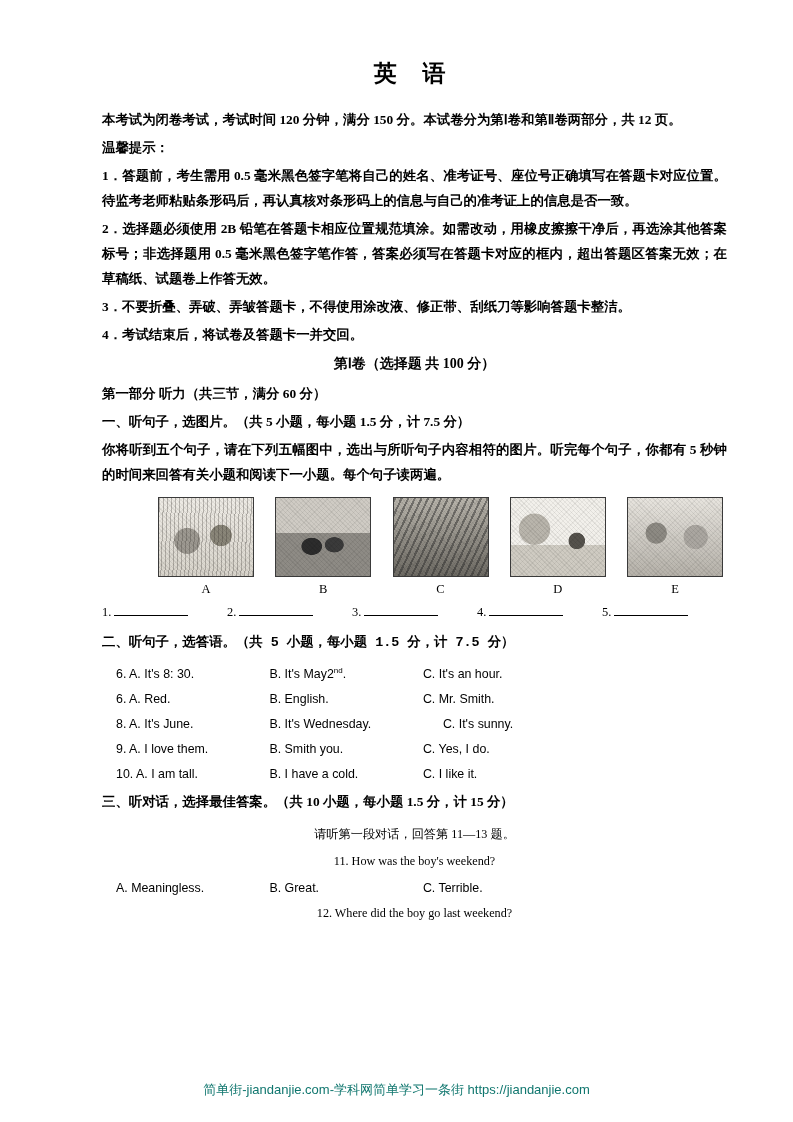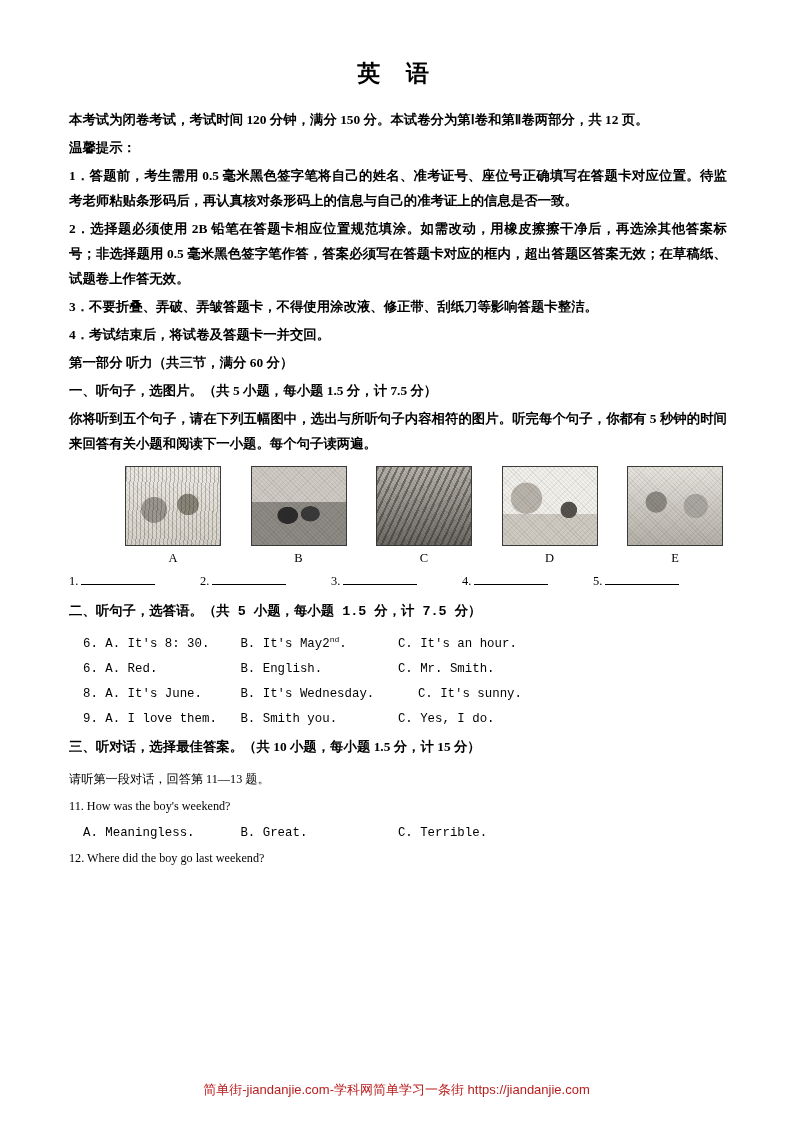--- a/index.html
+++ b/index.html
@@ -14,32 +14,33 @@
     color: #000;
     position: relative;
     overflow: hidden;
   }
   .page {
     position: absolute;
     left: 0; top: 0;
     width: 793px;
     height: 1122px;
     box-sizing: border-box;
-    padding: 44px 66px 0 69px;
+    padding: 44px 66px 0 102px;
   }
   .doc-title {
     text-align: center;
     font-size: 23px;
     font-weight: bold;
     letter-spacing: 10px;
     margin: 14px 0 18px 0;
     font-family: "Liberation Serif", serif;
   }
   p {
     margin: 0 0 3px 0;
+    text-align: center;
   }
   .para {
     font-size: 13.4px;
     line-height: 25px;
     font-weight: bold;
     text-align: justify;
     font-family: "Liberation Serif", serif;
   }
   .sec-center {
     text-align: center;
@@ -91,34 +92,34 @@
   .blank-line {
     display: inline-block;
     border-bottom: 1px solid #000;
     width: 74px;
     height: 12px;
   }
   .opt-line {
     font-size: 12.4px;
     line-height: 25px;
     padding-left: 14px;
-    font-family: Liberation Mono, monospace;
+    font-family: Liberation Sans, sans-serif;
   }
   .opt-line span.o {
     display: inline-block;
   }
   sup { font-size: 8px; vertical-align: super; }
   .footer {
     position: absolute;
     left: 0;
     bottom: 23px;
     width: 793px;
     text-align: center;
     font-size: 13px;
-    color: #b91c1c;
+    color: #0f766e;
     font-family: "Liberation Sans", sans-serif;
   }
   .p1 { background:
       repeating-linear-gradient(92deg, rgba(60,55,50,.30) 0 1px, rgba(255,255,255,0) 1px 4px),
       radial-gradient(circle at 30% 55%, #9e9a92 0 16%, rgba(255,255,255,0) 17%),
       radial-gradient(circle at 66% 48%, #8a8679 0 14%, rgba(255,255,255,0) 15%),
       linear-gradient(#efece6, #d9d5cc);
   }
   .p2 { background:
       radial-gradient(ellipse at 38% 62%, #2c2c2c 0 12%, rgba(255,255,255,0) 13%),
@@ -155,20 +156,21 @@
 
   <p class="para">本考试为闭卷考试，考试时间 120 分钟，满分 150 分。本试卷分为第Ⅰ卷和第Ⅱ卷两部分，共 12 页。</p>
 
   <p class="para">温馨提示：</p>
 
   <p class="para">1．答题前，考生需用 0.5 毫米黑色签字笔将自己的姓名、准考证号、座位号正确填写在答题卡对应位置。待监考老师粘贴条形码后，再认真核对条形码上的信息与自己的准考证上的信息是否一致。</p>
   <p class="para">2．选择题必须使用 2B 铅笔在答题卡相应位置规范填涂。如需改动，用橡皮擦擦干净后，再选涂其他答案标号；非选择题用 0.5 毫米黑色签字笔作答，答案必须写在答题卡对应的框内，超出答题区答案无效；在草稿纸、试题卷上作答无效。</p>
   <p class="para">3．不要折叠、弄破、弄皱答题卡，不得使用涂改液、修正带、刮纸刀等影响答题卡整洁。</p>
   <p class="para">4．考试结束后，将试卷及答题卡一并交回。</p>
 
+  <p class="sec-center">第Ⅰ卷（选择题  共 100 分）</p>
 
   <p class="para">第一部分  听力（共三节，满分 60 分）</p>
 
   <p class="para">一、听句子，选图片。（共 5 小题，每小题 1.5 分，计 7.5 分）</p>
   <p class="para">你将听到五个句子，请在下列五幅图中，选出与所听句子内容相符的图片。听完每个句子，你都有 5 秒钟的时间来回答有关小题和阅读下一小题。每个句子读两遍。</p>
 
   <div class="pic-row">
     <div class="pic-wrap">
       <div class="pic p1">
           <span class="grain"></span>
@@ -224,20 +226,25 @@
   <div class="opt-line">
     <span class="o" style="width:150px">8. A. It's June.</span>
     <span class="o" style="width:170px">B. It's Wednesday.</span>
     <span class="o">C. It's sunny.</span>
   </div>
   <div class="opt-line">
     <span class="o" style="width:150px">9. A. I love them.</span>
     <span class="o" style="width:150px">B. Smith you.</span>
     <span class="o">C. Yes, I do.</span>
   </div>
+  <div class="opt-line">
+    <span class="o" style="width:150px">10. A. I am tall.</span>
+    <span class="o" style="width:150px">B. I have a cold.</span>
+    <span class="o">C. I like it.</span>
+  </div>
 
   <p class="para" style="margin-top:2px;">三、听对话，选择最佳答案。（共 10 小题，每小题 1.5 分，计 15 分）</p>
 
   <p class="small" style="margin-top:8px;">请听第一段对话，回答第 11—13 题。</p>
   <p class="small">11. How was the boy's weekend?</p>
   <div class="opt-line">
     <span class="o" style="width:150px">A. Meaningless.</span>
     <span class="o" style="width:150px">B. Great.</span>
     <span class="o">C. Terrible.</span>
   </div>

